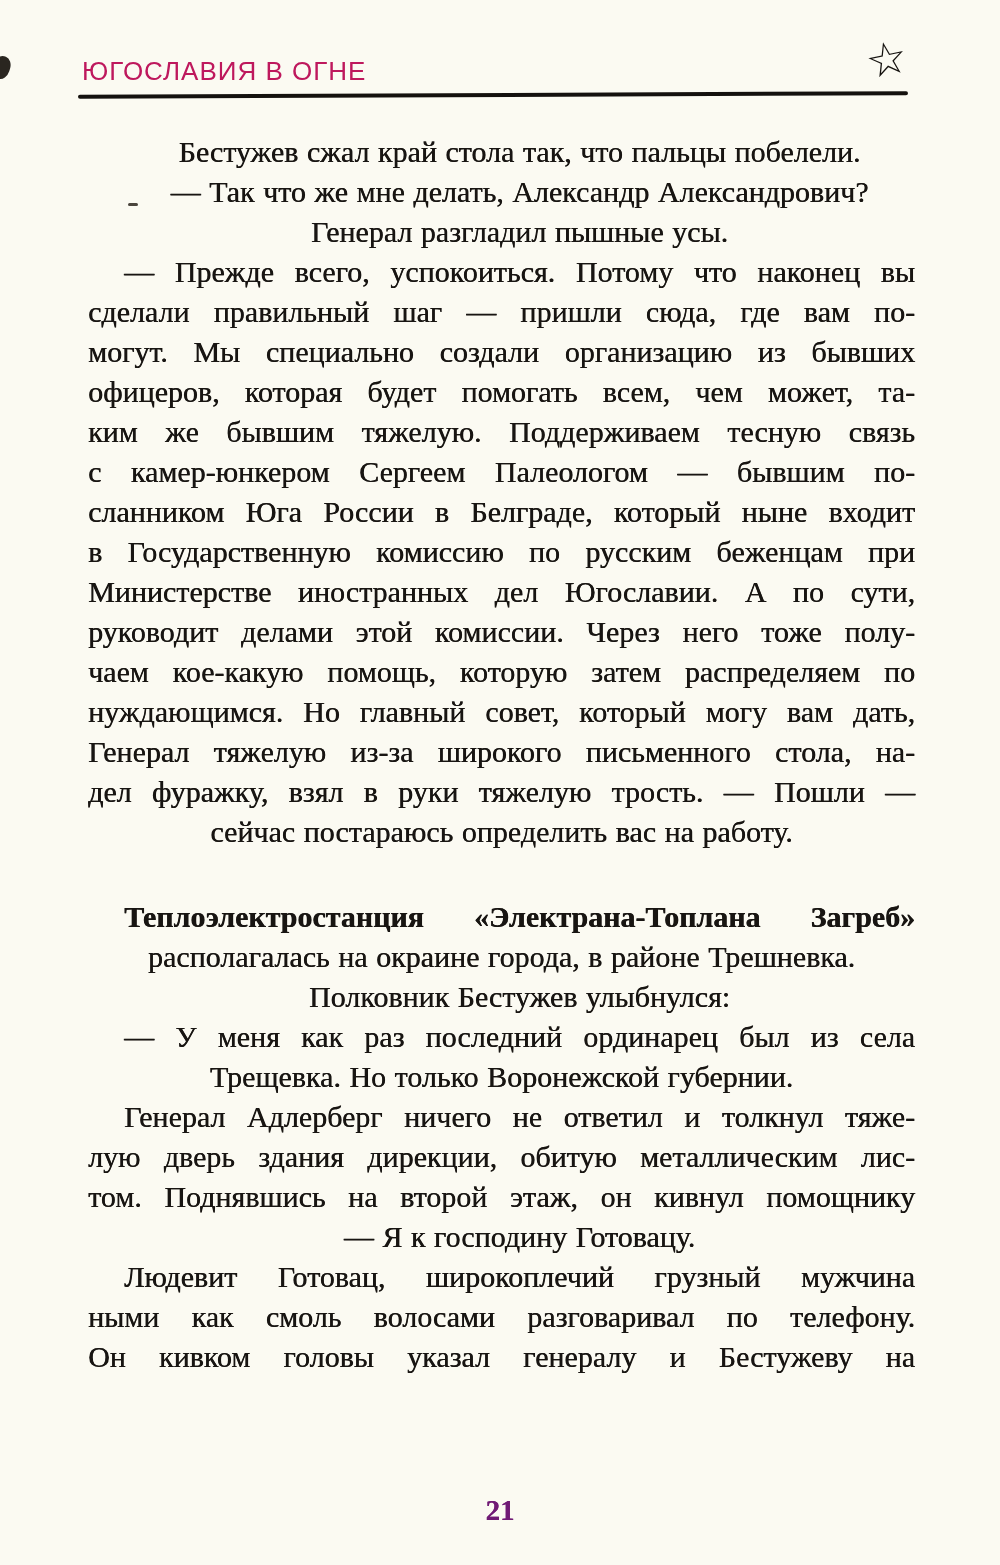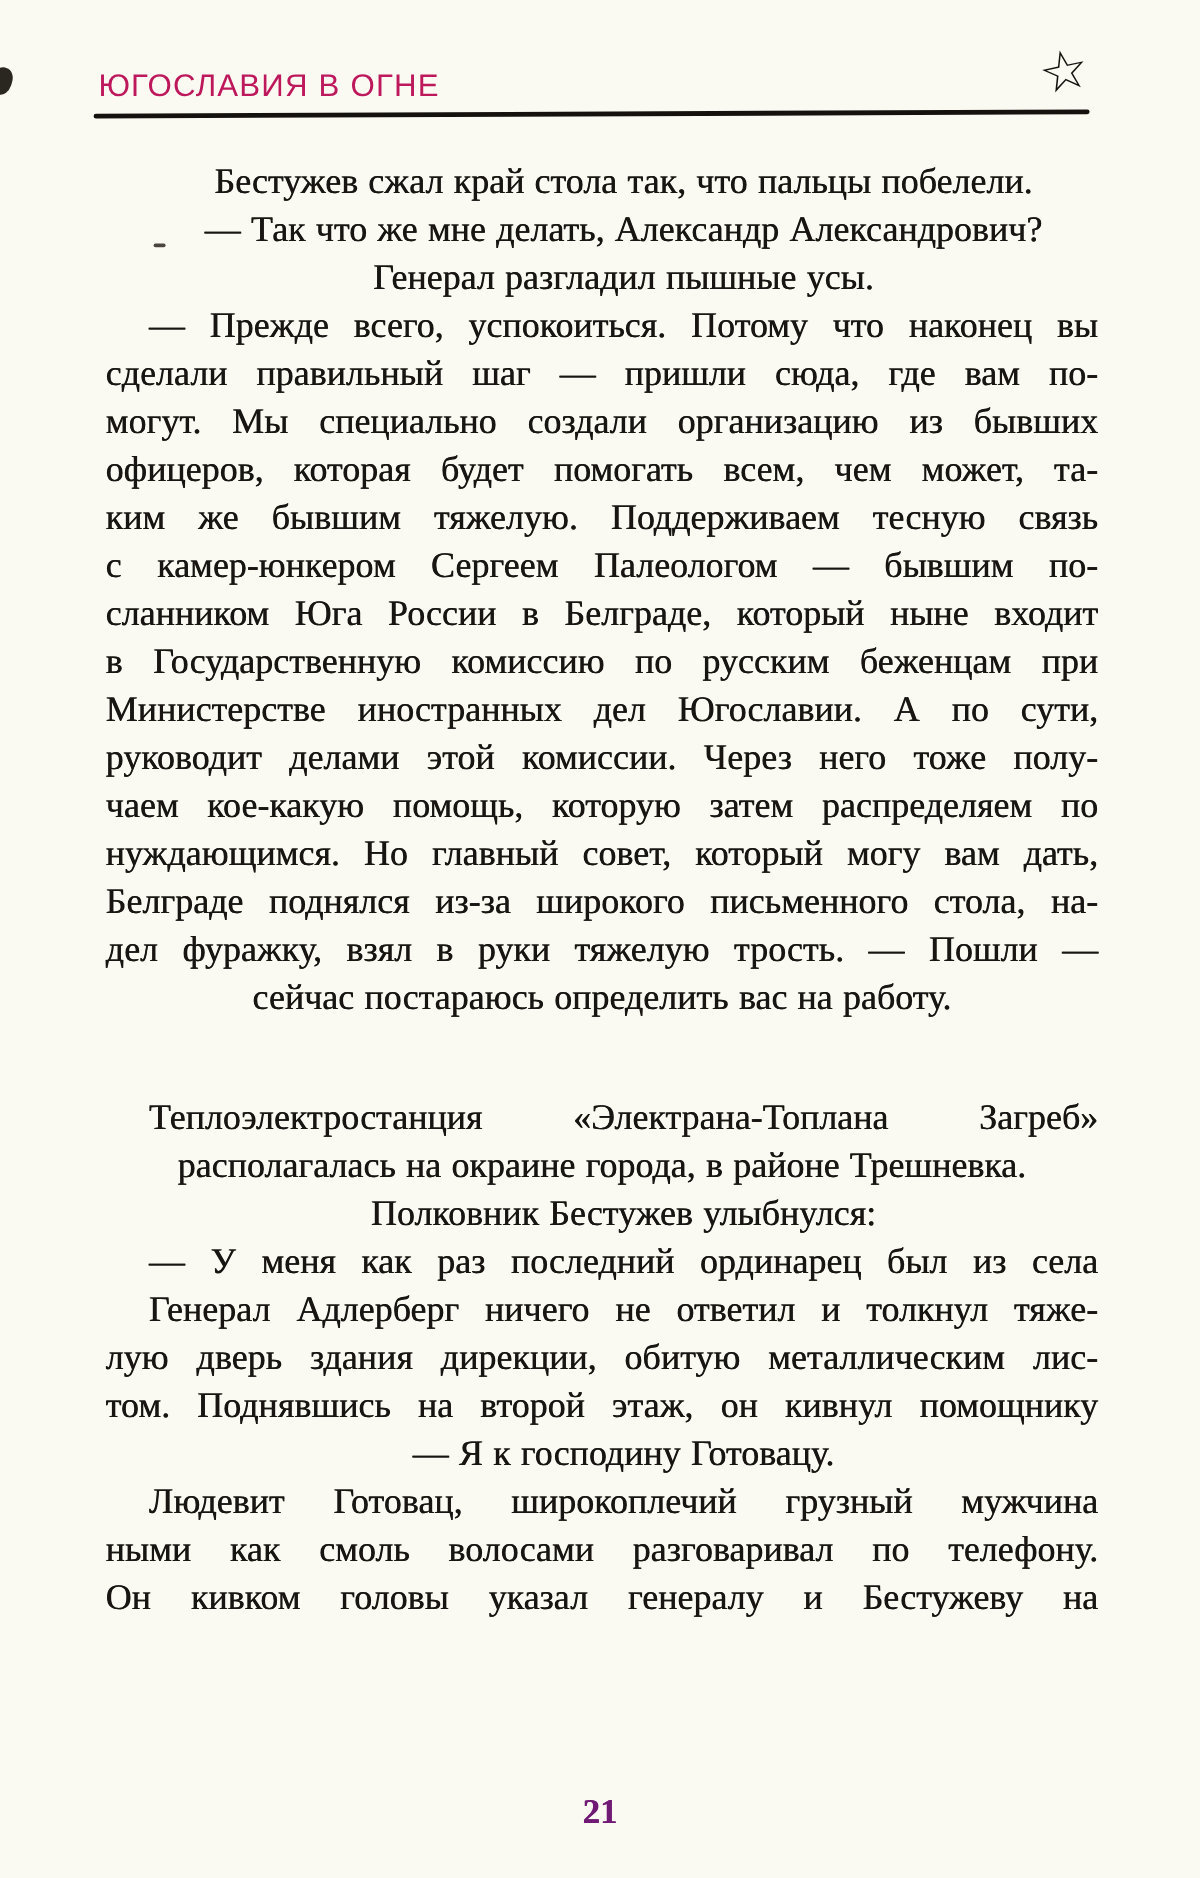--- a/index.html
+++ b/index.html
@@ -68,21 +68,21 @@
     top: 132px;
     width: 827px;
     font-size: 30px;
     line-height: 40px;
     word-spacing: 1px;
     text-shadow: 0.4px 0 0 currentColor;
   }
   .line { height: 40px; text-align: center; }
   .line.j { text-align: justify; text-align-last: justify; }
   .line.ind { text-indent: 36px; }
-  .line.gap { margin-top: 60px; }
+  .line.gap { margin-top: 45px; font-weight: bold; }
   .pagenum {
     position: absolute;
     left: 0;
     top: 1494px;
     width: 1000px;
     text-align: center;
     font-size: 29px;
     font-weight: bold;
     text-shadow: 0.3px 0 0 currentColor;
     color: #701a75;
@@ -112,27 +112,28 @@
       <div class="line j">могут. Мы специально создали организацию из бывших</div>
       <div class="line j">офицеров, которая будет помогать всем, чем может, та-</div>
       <div class="line j">ким же бывшим тяжелую. Поддерживаем тесную связь</div>
       <div class="line j">с камер-юнкером Сергеем Палеологом — бывшим по-</div>
       <div class="line j">сланником Юга России в Белграде, который ныне входит</div>
       <div class="line j">в Государственную комиссию по русским беженцам при</div>
       <div class="line j">Министерстве иностранных дел Югославии. А по сути,</div>
       <div class="line j">руководит делами этой комиссии. Через него тоже полу-</div>
       <div class="line j">чаем кое-какую помощь, которую затем распределяем по</div>
       <div class="line j">нуждающимся. Но главный совет, который могу вам дать,</div>
-      <div class="line j">Белграде поднялся из-за широкого письменного стола, на-</div>
+      <div class="line j">Генерал тяжелую из-за широкого письменного стола, на-</div>
       <div class="line j">дел фуражку, взял в руки тяжелую трость. — Пошли —</div>
       <div class="line">сейчас постараюсь определить вас на работу.</div>
       <div class="line j ind gap">Теплоэлектростанция «Электрана-Топлана Загреб»</div>
       <div class="line">располагалась на окраине города, в районе Трешневка.</div>
       <div class="line ind">Полковник Бестужев улыбнулся:</div>
       <div class="line j ind">— У меня как раз последний ординарец был из села</div>
+      <div class="line">Трещевка. Но только Воронежской губернии.</div>
       <div class="line j ind">Генерал Адлерберг ничего не ответил и толкнул тяже-</div>
       <div class="line j">лую дверь здания дирекции, обитую металлическим лис-</div>
       <div class="line j">том. Поднявшись на второй этаж, он кивнул помощнику</div>
       <div class="line ind">— Я к господину Готовацу.</div>
       <div class="line j ind">Людевит Готовац, широкоплечий грузный мужчина</div>
       <div class="line j">ными как смоль волосами разговаривал по телефону.</div>
       <div class="line j">Он кивком головы указал генералу и Бестужеву на</div>
     </main>
 
   <div class="pagenum">21</div>

